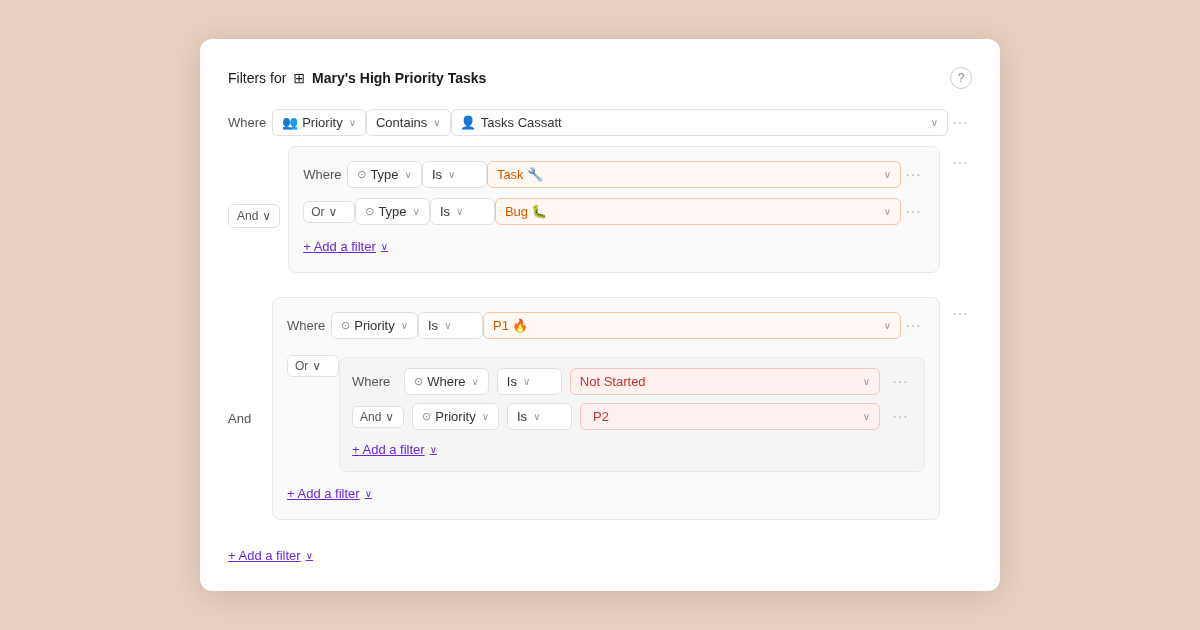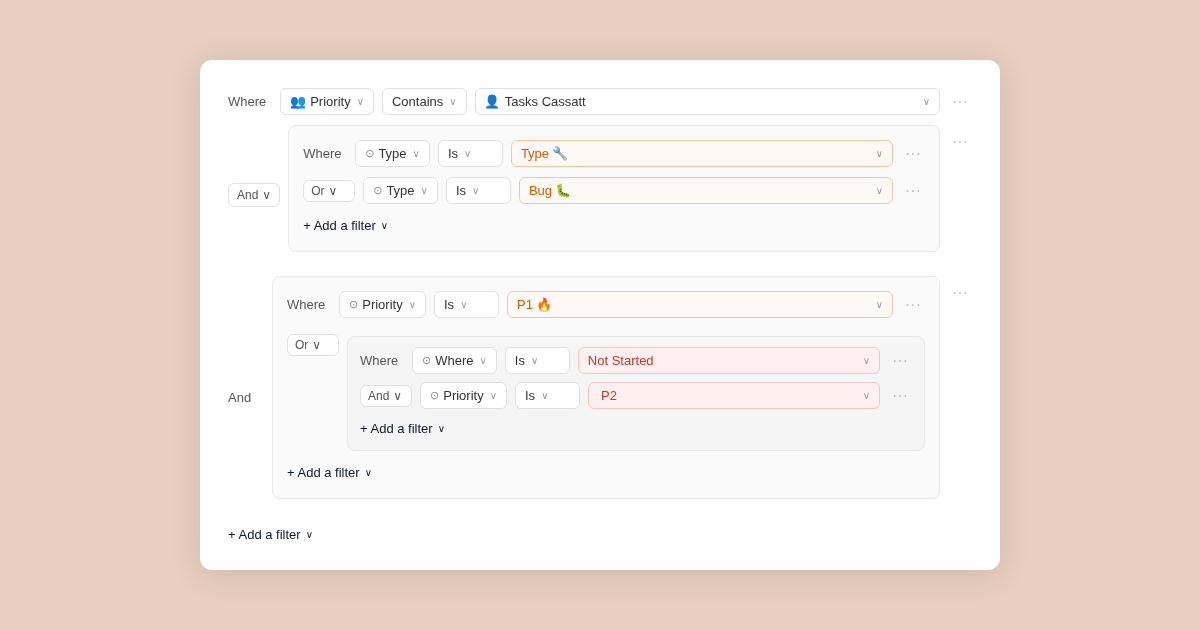--- a/index.html
+++ b/index.html
@@ -44,21 +44,21 @@
       display: flex;
       align-items: center;
       justify-content: center;
       color: #888;
       font-size: 12px;
       cursor: pointer;
     }
     .filter-row {
       display: flex;
       align-items: center;
-      gap: 8px;
+      gap: 0;
       margin-bottom: 10px;
     }
     .label-text {
       font-size: 13px;
       color: #555;
       min-width: 44px;
     }
     .dropdown {
       display: flex;
       align-items: center;
@@ -117,25 +117,26 @@
       border: 1px solid #e8e8e8;
       border-radius: 8px;
       padding: 14px 14px 14px 14px;
       margin-bottom: 12px;
       background: #fafafa;
     }
     .add-filter-link {
       display: flex;
       align-items: center;
       gap: 5px;
-      color: #0f172a;
+      color: #6d28d9;
       font-size: 13px;
       cursor: pointer;
       margin-top: 4px;
       padding: 4px 0;
+      text-decoration: underline;
     }
     .add-filter-link .chevron {
       font-size: 10px;
     }
     .and-badge {
       display: flex;
       align-items: center;
       gap: 4px;
       padding: 4px 8px;
       border: 1px solid #e0e0e0;
@@ -185,20 +186,28 @@
       padding: 2px 4px;
       align-self: flex-start;
       margin-top: 6px;
     }
   </style>
 </head>
 <body>
 
 <div class="modal">
 
+  <div class="modal-header">
+    <div class="modal-title">
+      <span>Filters for</span>
+      <span>⊞</span>
+      <strong>Mary's High Priority Tasks</strong>
+    </div>
+    <div class="help-icon">?</div>
+  </div>
 
   <div class="filter-row">
     <span class="label-text">Where</span>
     <div class="dropdown">
       <span>👥</span>
       <span>Priority</span>
       <span class="chevron">∨</span>
     </div>
     <div class="dropdown medium">
       <span>Contains</span>
@@ -225,21 +234,21 @@
           <div class="dropdown small">
             <span class="circle-icon">⊙</span>
             <span>Type</span>
             <span class="chevron">∨</span>
           </div>
           <div class="dropdown small">
             <span>Is</span>
             <span class="chevron">∨</span>
           </div>
           <div class="dropdown wide pill-value">
-            <span>Type 🔧</span>
+            <span>Task 🔧</span>
             <span class="chevron" style="margin-left:auto">∨</span>
           </div>
           <span class="three-dots">···</span>
         </div>
 
         <div class="filter-row">
           <div class="and-badge" style="font-size:12px;padding:3px 7px;">
             <span>Or</span>
             <span>∨</span>
           </div>

